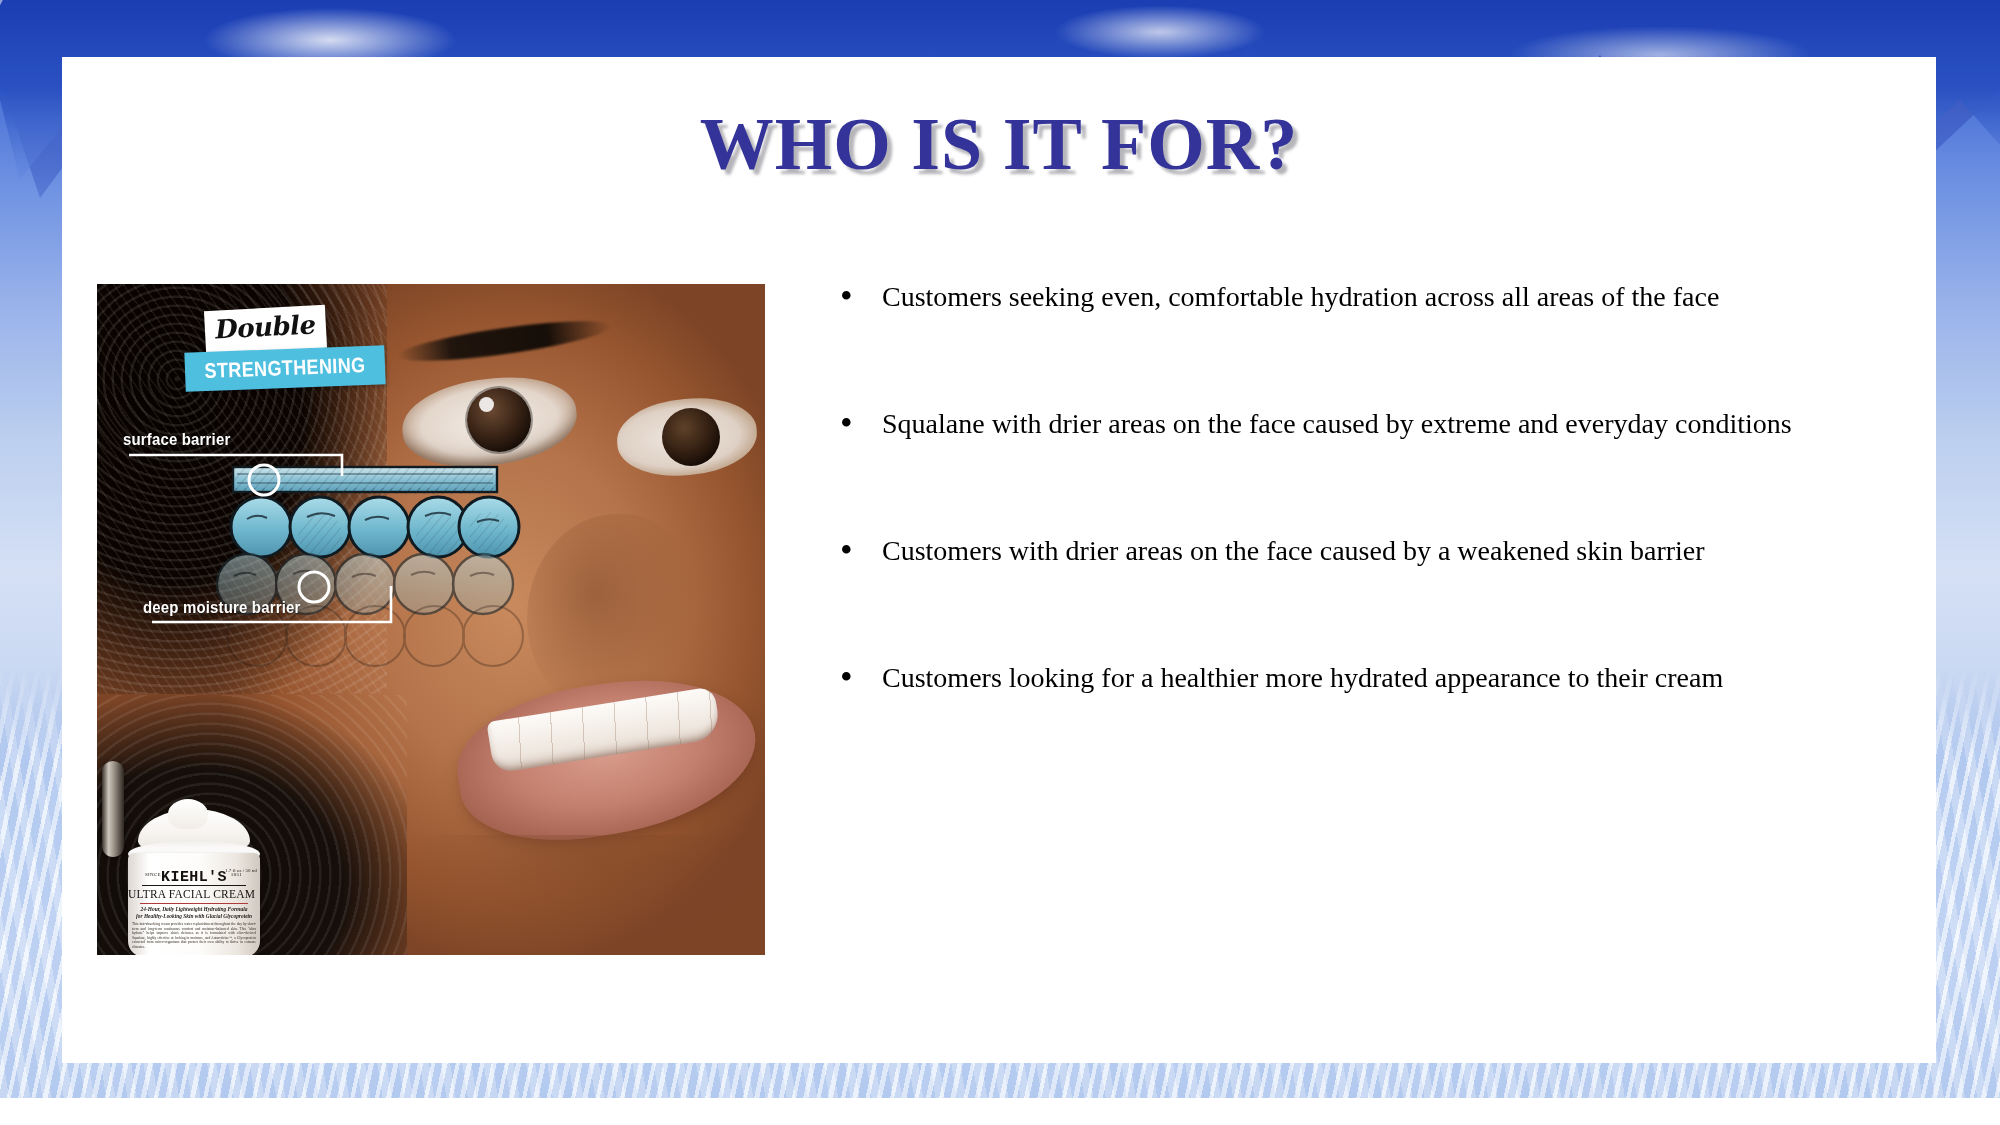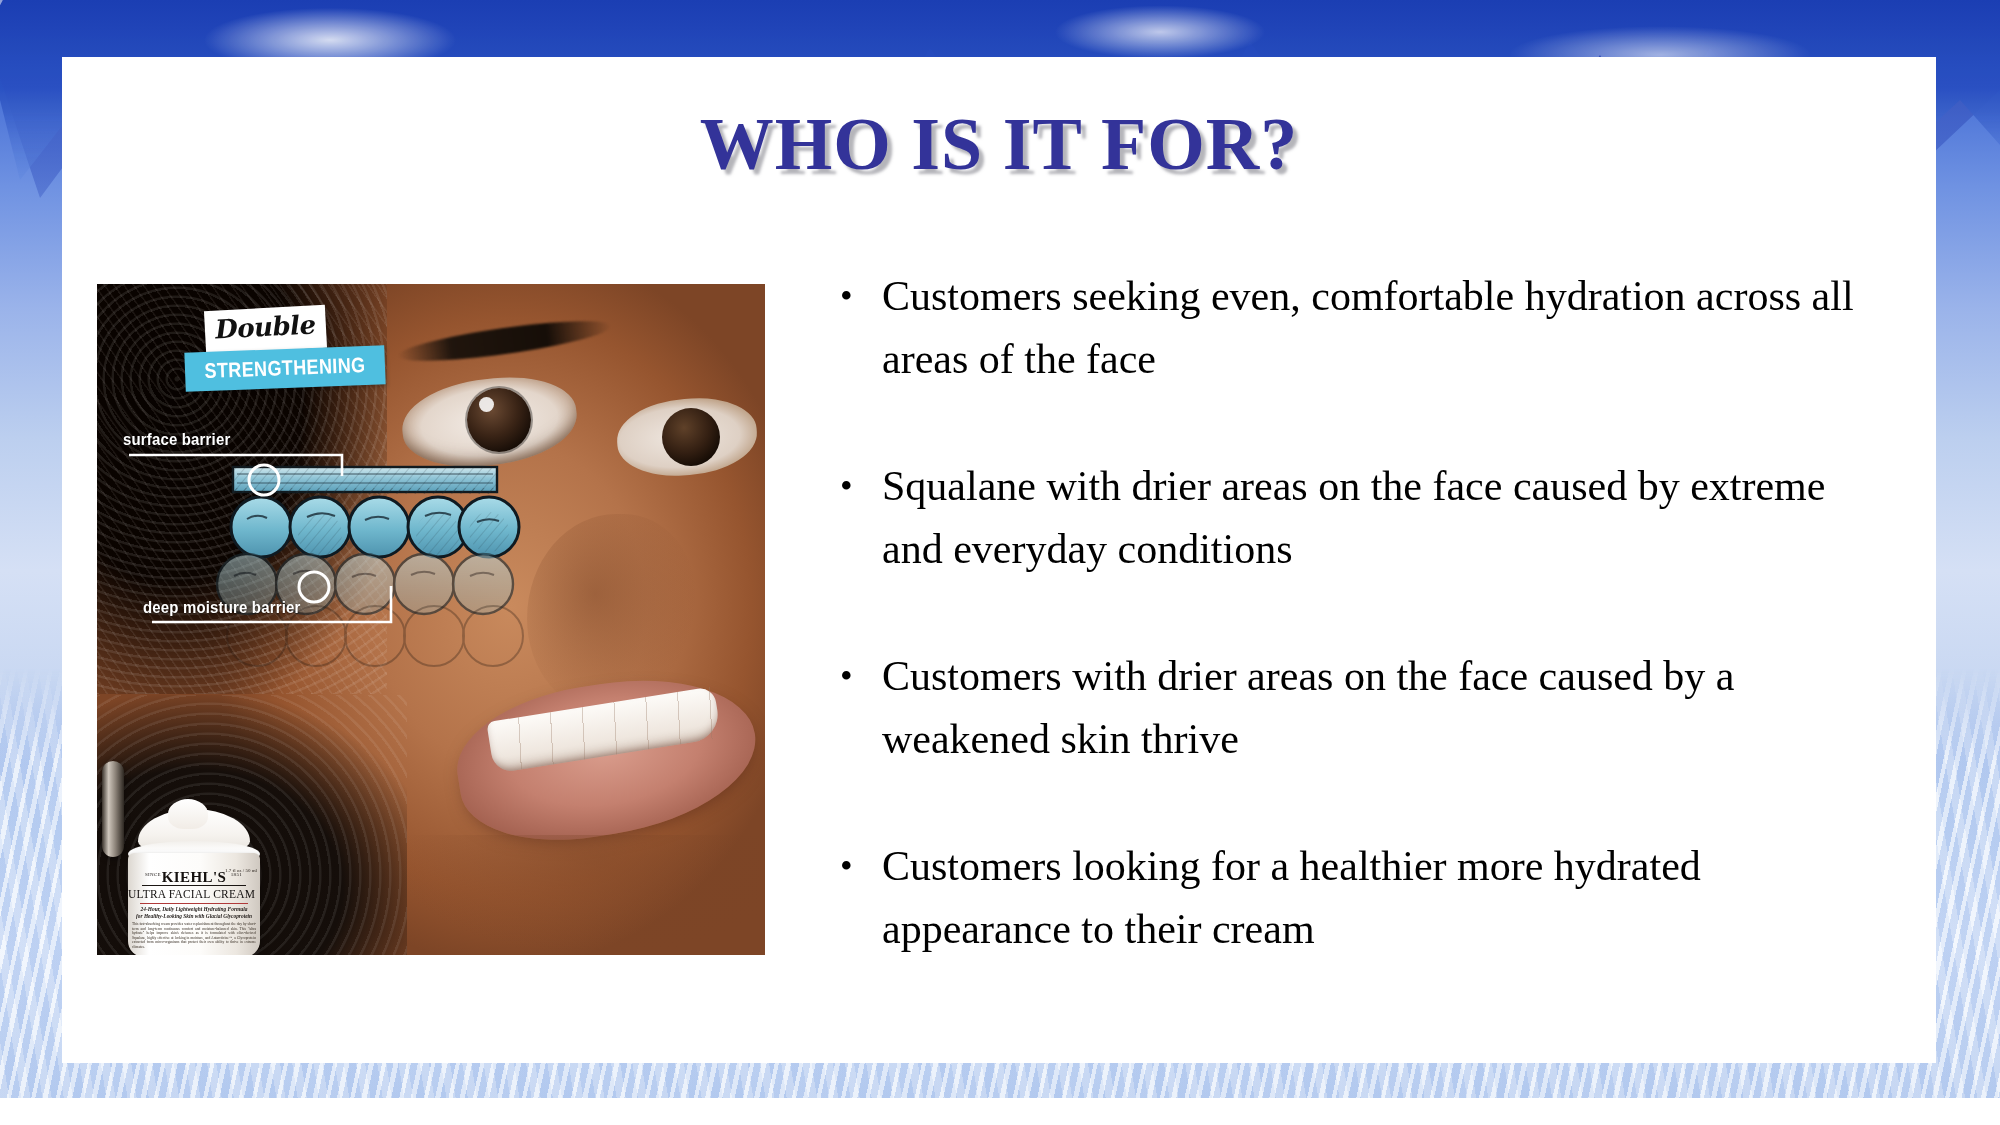--- a/index.html
+++ b/index.html
@@ -344,21 +344,21 @@
     width: 132px; height: 104px;
     border-radius: 6px 6px 16px 16px;
     background: linear-gradient(90deg, #dcd7d0 0%, #ffffff 16%, #fdfcfa 55%, #ece7e0 82%, #cfc8c0 100%);
     box-shadow: 0 4px 9px rgba(0,0,0,.3);
     overflow: hidden;
   }
   .jar-brand {
     position: absolute;
     left: 0; right: 0; top: 16px;
     text-align: center;
-    font-family: Liberation Serif, serif;
+    font-family: Liberation Mono, monospace;
     font-weight: bold;
     font-size: 15px;
     color: #15110f;
     letter-spacing: .4px;
   }
   .jar-since, .jar-year {
     position: absolute;
     top: 19px;
     font-family: "Liberation Serif", serif;
     font-size: 5px;
@@ -445,21 +445,21 @@
     font-size: 36px;
     line-height: 63px;
     color: #000000;
     text-align: left;
     padding-left: 8px;
     box-sizing: border-box;
   }
   .bullet-text {
     flex: 1 1 auto;
     font-family: "Liberation Serif", serif;
-    font-size: 42px;
+    font-size: 28px;
     line-height: 63px;
     color: #000000;
   }
 </style>
 </head>
 <body>
 
 <div id="slide">
 
   <div class="bg">
@@ -607,21 +607,21 @@
         <div class="bullet-text">Customers seeking even, comfortable hydration across all areas of the face</div>
       </div>
 
       <div class="bullet">
         <div class="bullet-dot">•</div>
         <div class="bullet-text">Squalane with drier areas on the face caused by extreme and everyday conditions</div>
       </div>
 
       <div class="bullet">
         <div class="bullet-dot">•</div>
-        <div class="bullet-text">Customers with drier areas on the face caused by a weakened skin thrive</div>
+        <div class="bullet-text">Customers with drier areas on the face caused by a weakened skin barrier</div>
       </div>
 
       <div class="bullet">
         <div class="bullet-dot">•</div>
         <div class="bullet-text">Customers looking for a healthier more hydrated appearance to their cream</div>
       </div>
 
     </div>
 
   </div>

